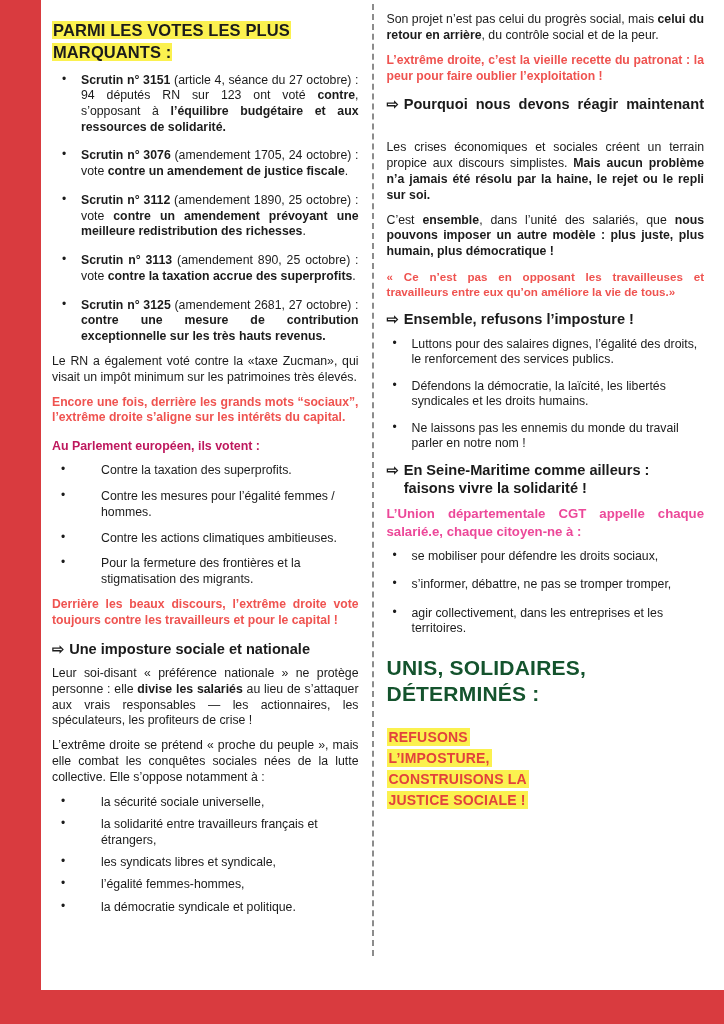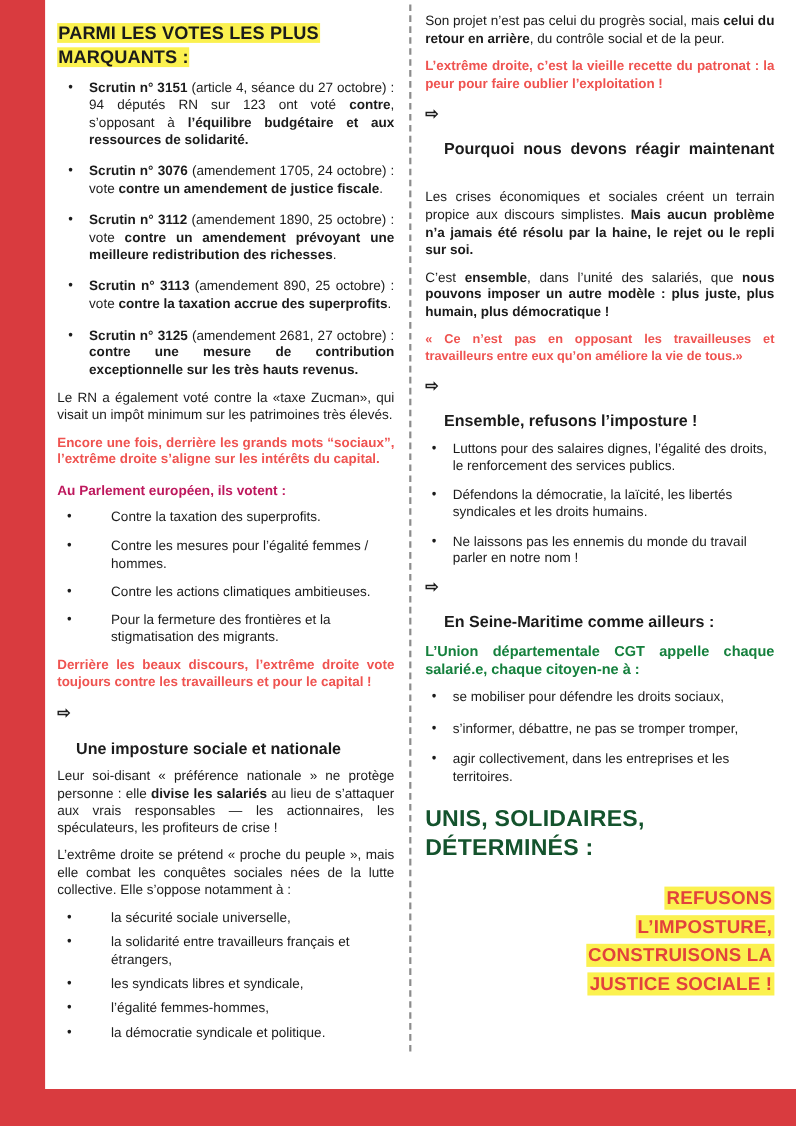--- a/index.html
+++ b/index.html
@@ -99,21 +99,21 @@
     margin: 4px 0 8px 0;
     display: flex;
     align-items: flex-start;
     gap: 5px;
   }
   h2.arrow .glyph {
     font-size: 14.5px;
     line-height: 1.25;
     flex: 0 0 auto;
   }
-  h2.arrow .txt { flex: 1 1 auto; margin-top: 32px; }
+  h2.arrow .txt { flex: 1 1 auto; }
   h2.arrow.justified .txt { text-align: justify; }
   h2.arrow.justified .txt::after {
     content: "";
     display: inline-block;
     width: 100%;
   }
 
   ul.bullets {
     list-style: none;
     margin: 0 0 9px 0;
@@ -170,42 +170,41 @@
   ul.rbul2 li {
     padding-left: 25px;
     margin-bottom: 13px;
     line-height: 1.26;
   }
   ul.rbul2 li::before { left: 6px; }
 
   p.bold-lead {
     font-size: 13.2px;
     font-weight: bold;
-    color: #15803d;
+    color: #ec4899;
     line-height: 1.3;
     margin: 0 0 9px 0;
     text-align: justify;
   }
 
   .slogan-red {
     font-size: 21px;
     font-weight: bold;
     color: #14532d;
     line-height: 1.24;
     margin: 18px 0 20px 0;
     letter-spacing: 0.2px;
   }
   .slogan-hl {
-    font-size: 17px;
+    font-size: 14px;
     font-weight: bold;
     color: #e2423c;
     line-height: 1.52;
     margin: 0;
     letter-spacing: 0.2px;
-    text-align: right;
   }
   .slogan-hl span.hl {
     background: #fbf14f;
     padding: 1px 2px;
     box-decoration-break: clone;
     -webkit-box-decoration-break: clone;
   }
   .sp { display: block; }
 </style>
 </head>
@@ -299,20 +298,21 @@
       <ul class="bullets rbul">
         <li>Luttons pour des salaires dignes, l’égalité des droits, le renforcement des services publics.</li>
         <li>Défendons la démocratie, la laïcité, les libertés syndicales et les droits humains.</li>
         <li>Ne laissons pas les ennemis du monde du travail parler en notre nom !</li>
       </ul>
 
       <h2 class="arrow">
         <span class="glyph">⇨</span>
         <span class="txt">
             <span class="sp">En Seine-Maritime comme ailleurs :</span>
+            <span class="sp">faisons vivre la solidarité !</span>
           </span>
       </h2>
 
       <p class="bold-lead">L’Union départementale CGT appelle chaque salarié.e, chaque citoyen-ne à :</p>
 
       <ul class="bullets rbul2">
         <li>se mobiliser pour défendre les droits sociaux,</li>
         <li>s’informer, débattre, ne pas se tromper tromper,</li>
         <li>agir collectivement, dans les entreprises et les territoires.</li>
       </ul>

